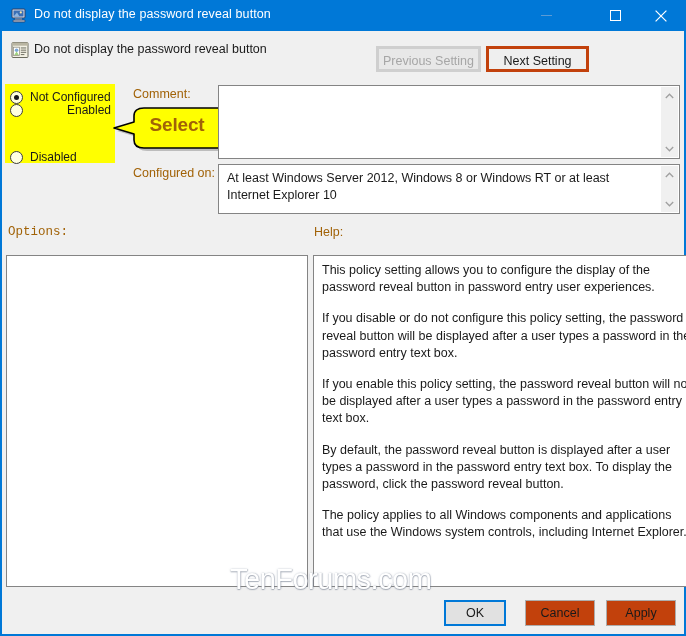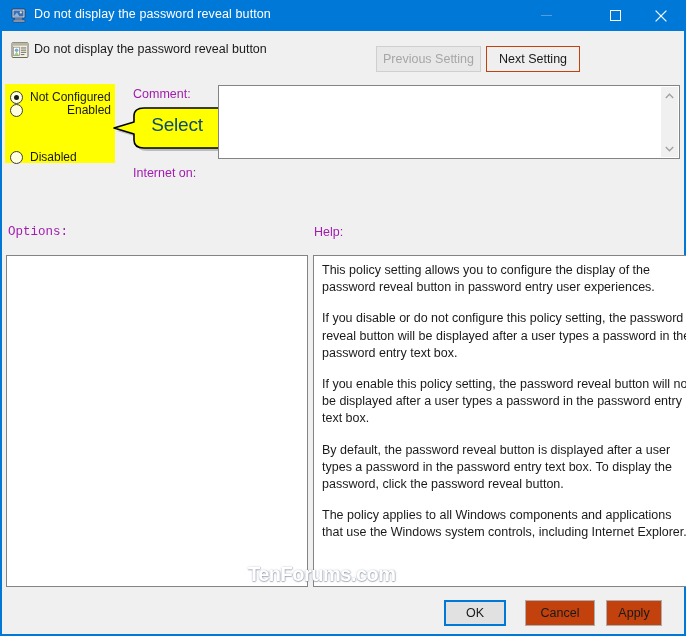--- a/index.html
+++ b/index.html
@@ -74,39 +74,39 @@
     font-size: 12.5px;
     color: #1a1a1a;
     white-space: nowrap;
   }
 
   .navbtn {
     position: absolute;
     top: 46px;
     height: 26px;
     background: #efefef;
-    border: 1px solid #c2410c;
+    border: 3px solid #c2410c;
     font-family: "Liberation Sans", sans-serif;
     font-size: 12.5px;
     color: #1a1a1a;
     padding: 0;
     line-height: 24px;
     text-align: center;
     box-sizing: border-box;
   }
   #btn-prev {
     left: 374px;
     width: 105px;
     color: #a6a6a6;
     background: #e8e8e8;
     border-color: #cfcfcf;
   }
   #btn-next {
     left: 484px;
-    width: 94px;
+    width: 103px;
   }
 
   
   #radio-highlight {
     position: absolute;
     left: 3px; top: 84px;
     width: 110px; height: 79px;
     background: #ffff00;
   }
   .radio-row {
@@ -149,30 +149,30 @@
     left: 110px; top: 104px;
     width: 122px; height: 48px;
     pointer-events: none;
   }
   #callout-text {
     position: absolute;
     left: 132px; top: 114px;
     width: 86px;
     text-align: center;
     font-size: 19px;
-    font-weight: normal;
-    color: #0c4a6e;
+    font-weight: bold;
+    color: #a16207;
     letter-spacing: -0.2px;
   }
 
   
   .field-label {
     position: absolute;
     font-size: 12.5px;
-    color: #a21caf;
+    color: #a16207;
     white-space: nowrap;
   }
   #label-comment { left: 131px; top: 87px; }
   #label-supported { left: 131px; top: 166px; }
   #label-options { left: 6px; top: 225px; font-family: Liberation Mono, monospace; }
   #label-help { left: 312px; top: 225px; }
 
   
   .tbox {
     position: absolute;
@@ -237,36 +237,35 @@
     line-height: 24px;
     text-align: center;
   }
   #btn-ok {
     left: 442px; width: 62px;
     border: 2px solid #0078d7;
     background: #e1e1e1;
     line-height: 22px;
   }
   #btn-cancel { left: 523px; width: 70px; }
-  #btn-apply { left: 604px; width: 56px; }
+  #btn-apply { left: 604px; width: 70px; }
 
   
   #watermark {
     position: absolute;
     left: 228px; top: 563px;
-    font-size: 20px;
-    font-weight: bold;
+    font-size: 29px;
+    font-weight: normal;
     color: #ffffff;
     text-shadow: 0 1px 1px rgba(120,130,145,0.55),
                  1px 0 1px rgba(120,130,145,0.35),
                  0 0 2px rgba(150,160,175,0.5);
     letter-spacing: -0.5px;
     white-space: nowrap;
     pointer-events: none;
-    margin-left: 18px;
   }
 </style>
 </head>
 <body>
 
 <div id="window">
 
   <div id="titlebar">
     <span id="title-icon">
       <svg width="16" height="15" viewBox="0 0 16 15">
@@ -348,21 +347,36 @@
           </svg>
       </div>
       <div class="sb-arrow sb-down">
         <svg width="9" height="6" viewBox="0 0 9 6">
             <path d="M0.8 1 L4.5 4.8 L8.2 1" fill="none" stroke="#a0a0a0" stroke-width="1.3"></path>
           </svg>
       </div>
     </div>
   </div>
 
-  <span class="field-label" id="label-supported">Internet on:</span>
+  <span class="field-label" id="label-supported">Configured on:</span>
+  <div class="tbox" id="supported-box">
+    <div class="tbox-text">At least Windows Server 2012, Windows 8 or Windows RT or at least Internet Explorer 10</div>
+    <div class="vscroll">
+      <div class="sb-arrow sb-up">
+        <svg width="9" height="6" viewBox="0 0 9 6">
+            <path d="M0.8 5 L4.5 1.2 L8.2 5" fill="none" stroke="#a0a0a0" stroke-width="1.3"></path>
+          </svg>
+      </div>
+      <div class="sb-arrow sb-down">
+        <svg width="9" height="6" viewBox="0 0 9 6">
+            <path d="M0.8 1 L4.5 4.8 L8.2 1" fill="none" stroke="#a0a0a0" stroke-width="1.3"></path>
+          </svg>
+      </div>
+    </div>
+  </div>
 
   <span class="field-label" id="label-options">Options:</span>
   <span class="field-label" id="label-help">Help:</span>
 
   <div class="tbox" id="options-box">
     <div class="tbox-text"></div>
   </div>
 
   <div class="tbox" id="help-box">
     <div class="tbox-text" id="help-text">

